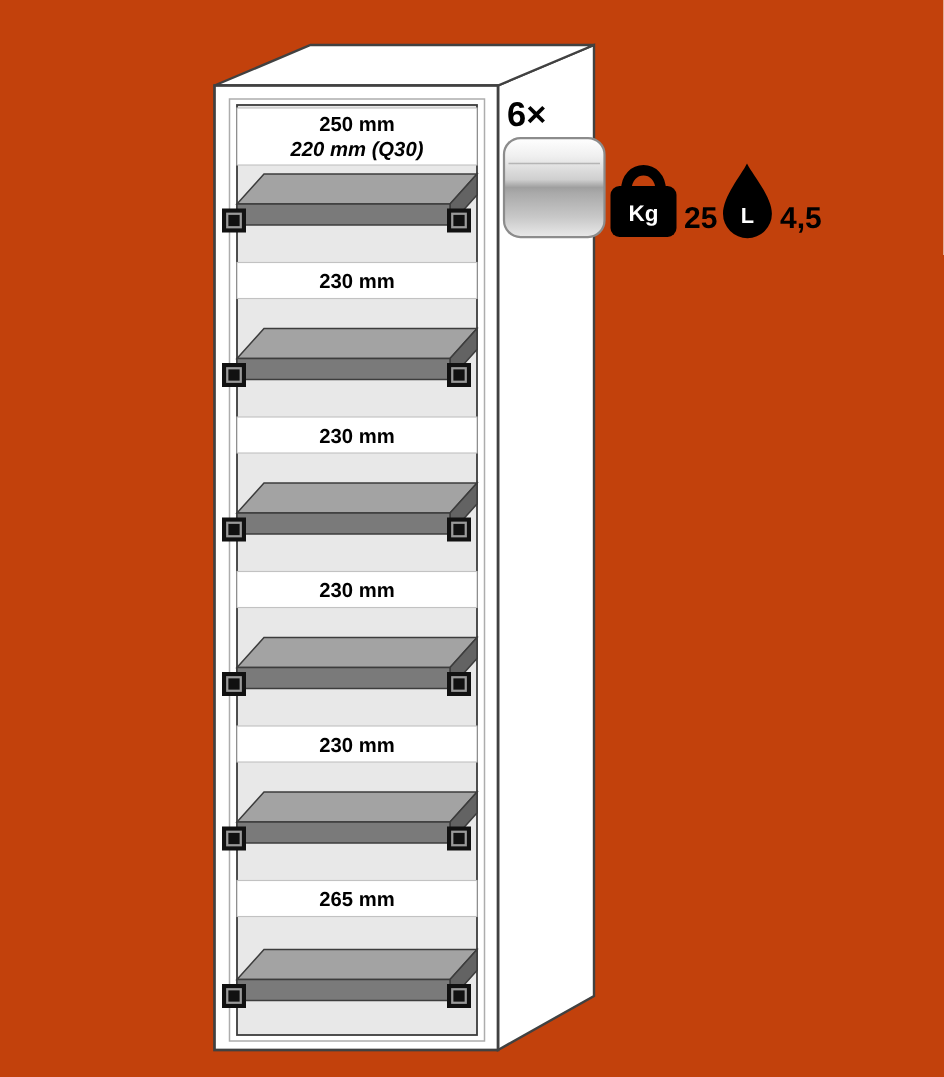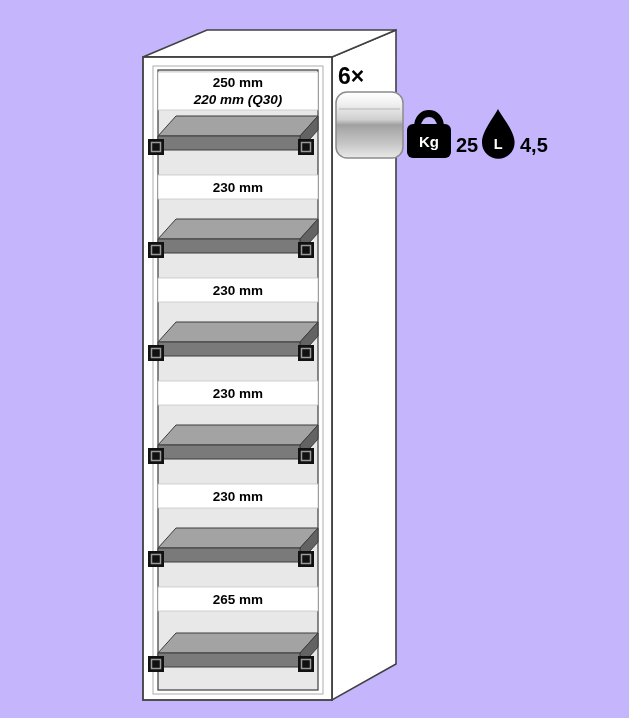--- a/index.html
+++ b/index.html
@@ -1,19 +1,19 @@
 <!DOCTYPE html>
 <html><head>
 <meta charset="utf-8">
 <style>
   html,body{margin:0;padding:0;background:#ffffff;}
   .stage{
     position:relative;
     width:629px;height:718px;
-    background:#c4b5fd;
+    background:#c2410c;
     overflow:hidden;
     font-family:"Liberation Sans","DejaVu Sans",sans-serif;
   }
   svg text{
     font-family:"Liberation Sans","DejaVu Sans",sans-serif;
     fill:#000000;
   }
   .lbl{font-size:13.5px;font-weight:bold;text-anchor:middle;}
   .lbl-italic{font-style:italic;}
   .count{font-size:23px;font-weight:bold;}

